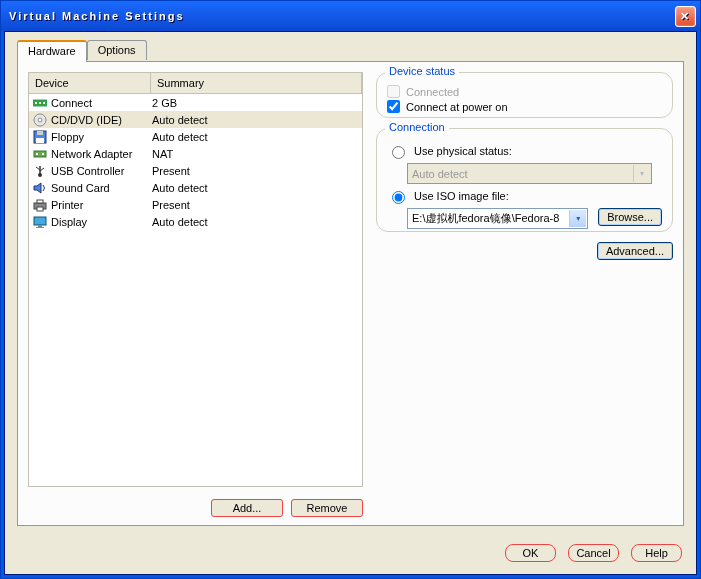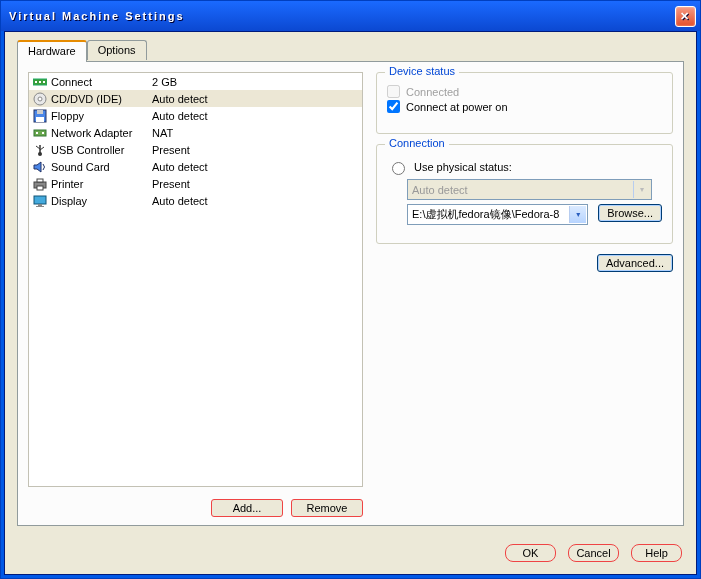--- a/index.html
+++ b/index.html
@@ -22,21 +22,21 @@
   .col.summary { flex: 1; border-right: 1px solid #c3c1b4; }
   .list { overflow: auto; }
   .row { display: flex; align-items: center; height: 17px; cursor: pointer; }
   .row.selected { background: #ece7d5; }
   .row .icon { width: 16px; height: 14px; margin: 0 3px; display:flex; align-items:center; justify-content:center; font-size:10px; }
   .row .device-name { width: 99px; padding-right:4px; white-space: nowrap; overflow: hidden; }
   .row .summary-val { flex: 1; padding-left: 2px; }
   .left-buttons { position: absolute; left: 10px; width: 335px; bottom: 8px; display: flex; justify-content: flex-end; gap: 8px; }
   .btn { background: #ece9d8; border: 1px solid #ef4444; padding: 2px 0; width: 72px; text-align: center; cursor: pointer; border-radius: 3px; }
   .right-pane { position: absolute; top: 10px; left: 358px; right: 10px; bottom: 10px; }
-  .group { border: 1px solid #d0d0bf; border-radius: 3px; padding: 10px 10px 18px 10px; margin-bottom: 10px; position: relative; }
+  .group { border: 1px solid #d0d0bf; border-radius: 12px; padding: 10px 10px 2px 10px; margin-bottom: 10px; position: relative; }
   .group-title { position: absolute; top: -8px; left: 8px; background: #fcfcfc; color: #0046d5; padding: 0 4px; }
   .chk { display: flex; align-items: center; gap: 6px; margin: 2px 0; }
   .chk input { margin:0; }
   .disabled { color: #a0a0a0; }
   .radio-row { display: flex; align-items: center; gap: 6px; margin: 4px 0; }
   .combo { width: 245px; height: 21px; border: 1px solid #7f9db9; background: #fff; display: flex; align-items: center; padding: 0 4px; margin: 4px 0 4px 20px; position: relative; }
   .combo.disabled { background: #ece9d8; color:#999; }
   .combo .arrow { position:absolute; right:1px; top:1px; bottom:1px; width:17px; background: linear-gradient(#dbeaff,#b7d4ff); border-left:1px solid #b7cdf0; display:flex; align-items:center; justify-content:center; color:#4a6; font-size:8px; }
   .combo.disabled .arrow { background:#ece9d8; color:#bbb; }
   .iso-row { display: flex; align-items: flex-start; margin: 4px 0 0 20px; gap: 10px; }
@@ -59,20 +59,24 @@
     </div>
   </div>
   <div class="client">
     <div class="tabs-wrap">
       <div class="tabstrip">
         <div class="tab active"><span>Hardware</span></div>
         <div class="tab"><span>Options</span></div>
       </div>
       <div class="tabbody">
         <div class="left-pane">
+          <div class="list-header">
+            <div class="col device">Device</div>
+            <div class="col summary">Summary</div>
+          </div>
           <div class="list" id="device-list">
               <div class="row">
                 <span class="icon">
                   <svg width="14" height="10">
                     <rect x="0" y="2" width="14" height="6" fill="#3a9e3a" stroke="#2a6"></rect>
                     <rect x="2" y="4" width="2" height="2" fill="#fff"></rect>
                     <rect x="6" y="4" width="2" height="2" fill="#fff"></rect>
                     <rect x="10" y="4" width="2" height="2" fill="#fff"></rect>
                   </svg>
                 </span>
@@ -178,20 +182,24 @@
           <div class="group">
             <div class="group-title">Connection</div>
             <label class="radio-row">
               <input type="radio" name="conn" style="">
               <span>Use physical status:</span>
             </label>
             <div class="combo disabled">
               <span>Auto detect</span>
               <div class="arrow">▾</div>
             </div>
+            <label class="radio-row">
+              <input type="radio" name="conn" checked="" style="">
+              <span>Use ISO image file:</span>
+            </label>
             <div class="iso-row">
               <div class="iso-combo">
                 <span style="white-space:nowrap;">E:\虚拟机fedora镜像\Fedora-8</span>
                 <div class="arrow">▾</div>
               </div>
               <div class="hl-btn"><span>Browse...</span></div>
             </div>
           </div>
 
           <div class="adv-wrap">

